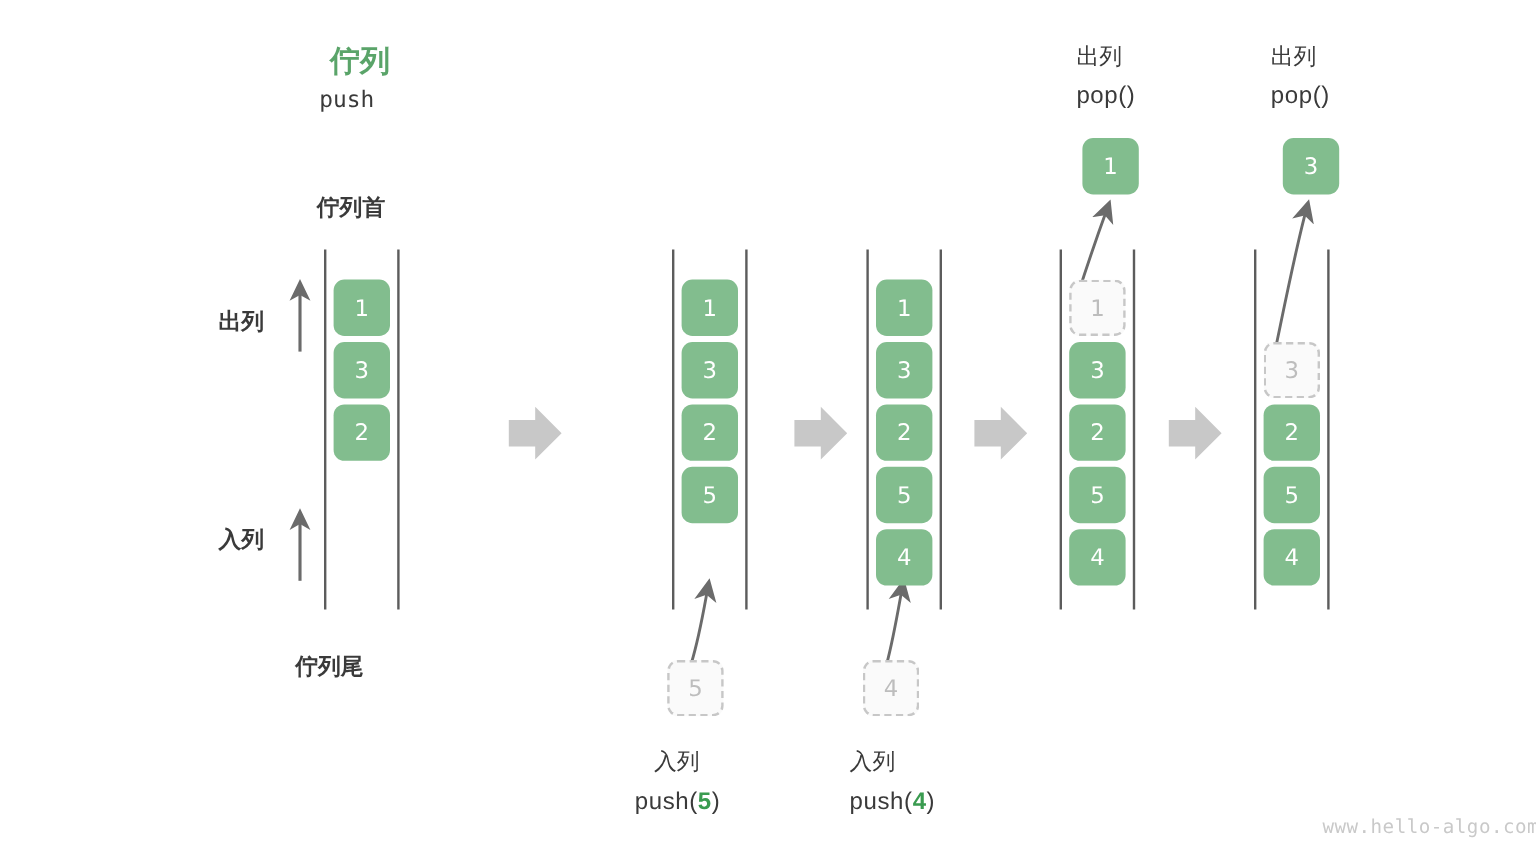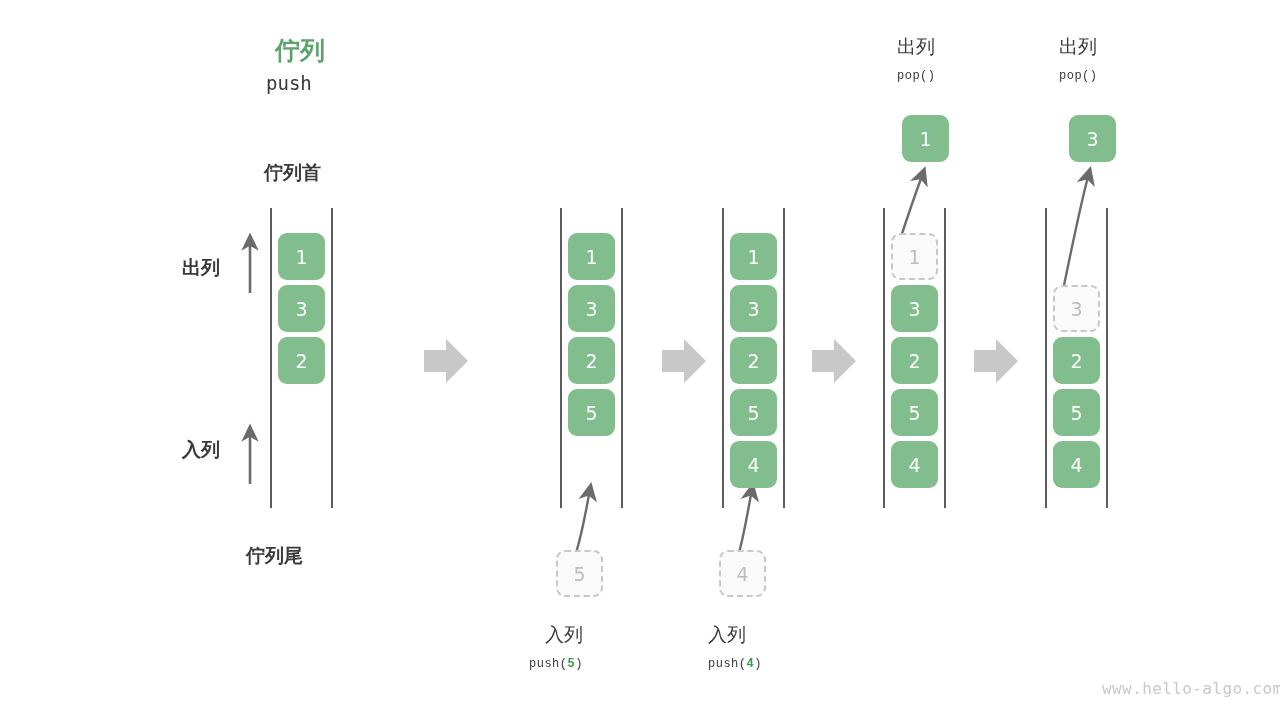--- a/index.html
+++ b/index.html
@@ -54,22 +54,22 @@
     white-space: nowrap;
   }
   .op-cn {
     position: absolute;
     font-size: 19px;
     color: #3a3a3a;
     white-space: nowrap;
   }
   .op-code {
     position: absolute;
-    font-size: 12px;
-    font-family: Liberation Mono, monospace;
+    font-size: 20px;
+    font-family: Liberation Sans, sans-serif;
     color: #3a3a3a;
     white-space: nowrap;
     letter-spacing: 0.5px;
   }
   .op-code .arg { color: #3a9b50; font-weight: bold; }
   .watermark {
     position: absolute;
     font-size: 16px;
     font-family: "DejaVu Sans Mono", "Liberation Mono", monospace;
     color: #c9c9c9;

